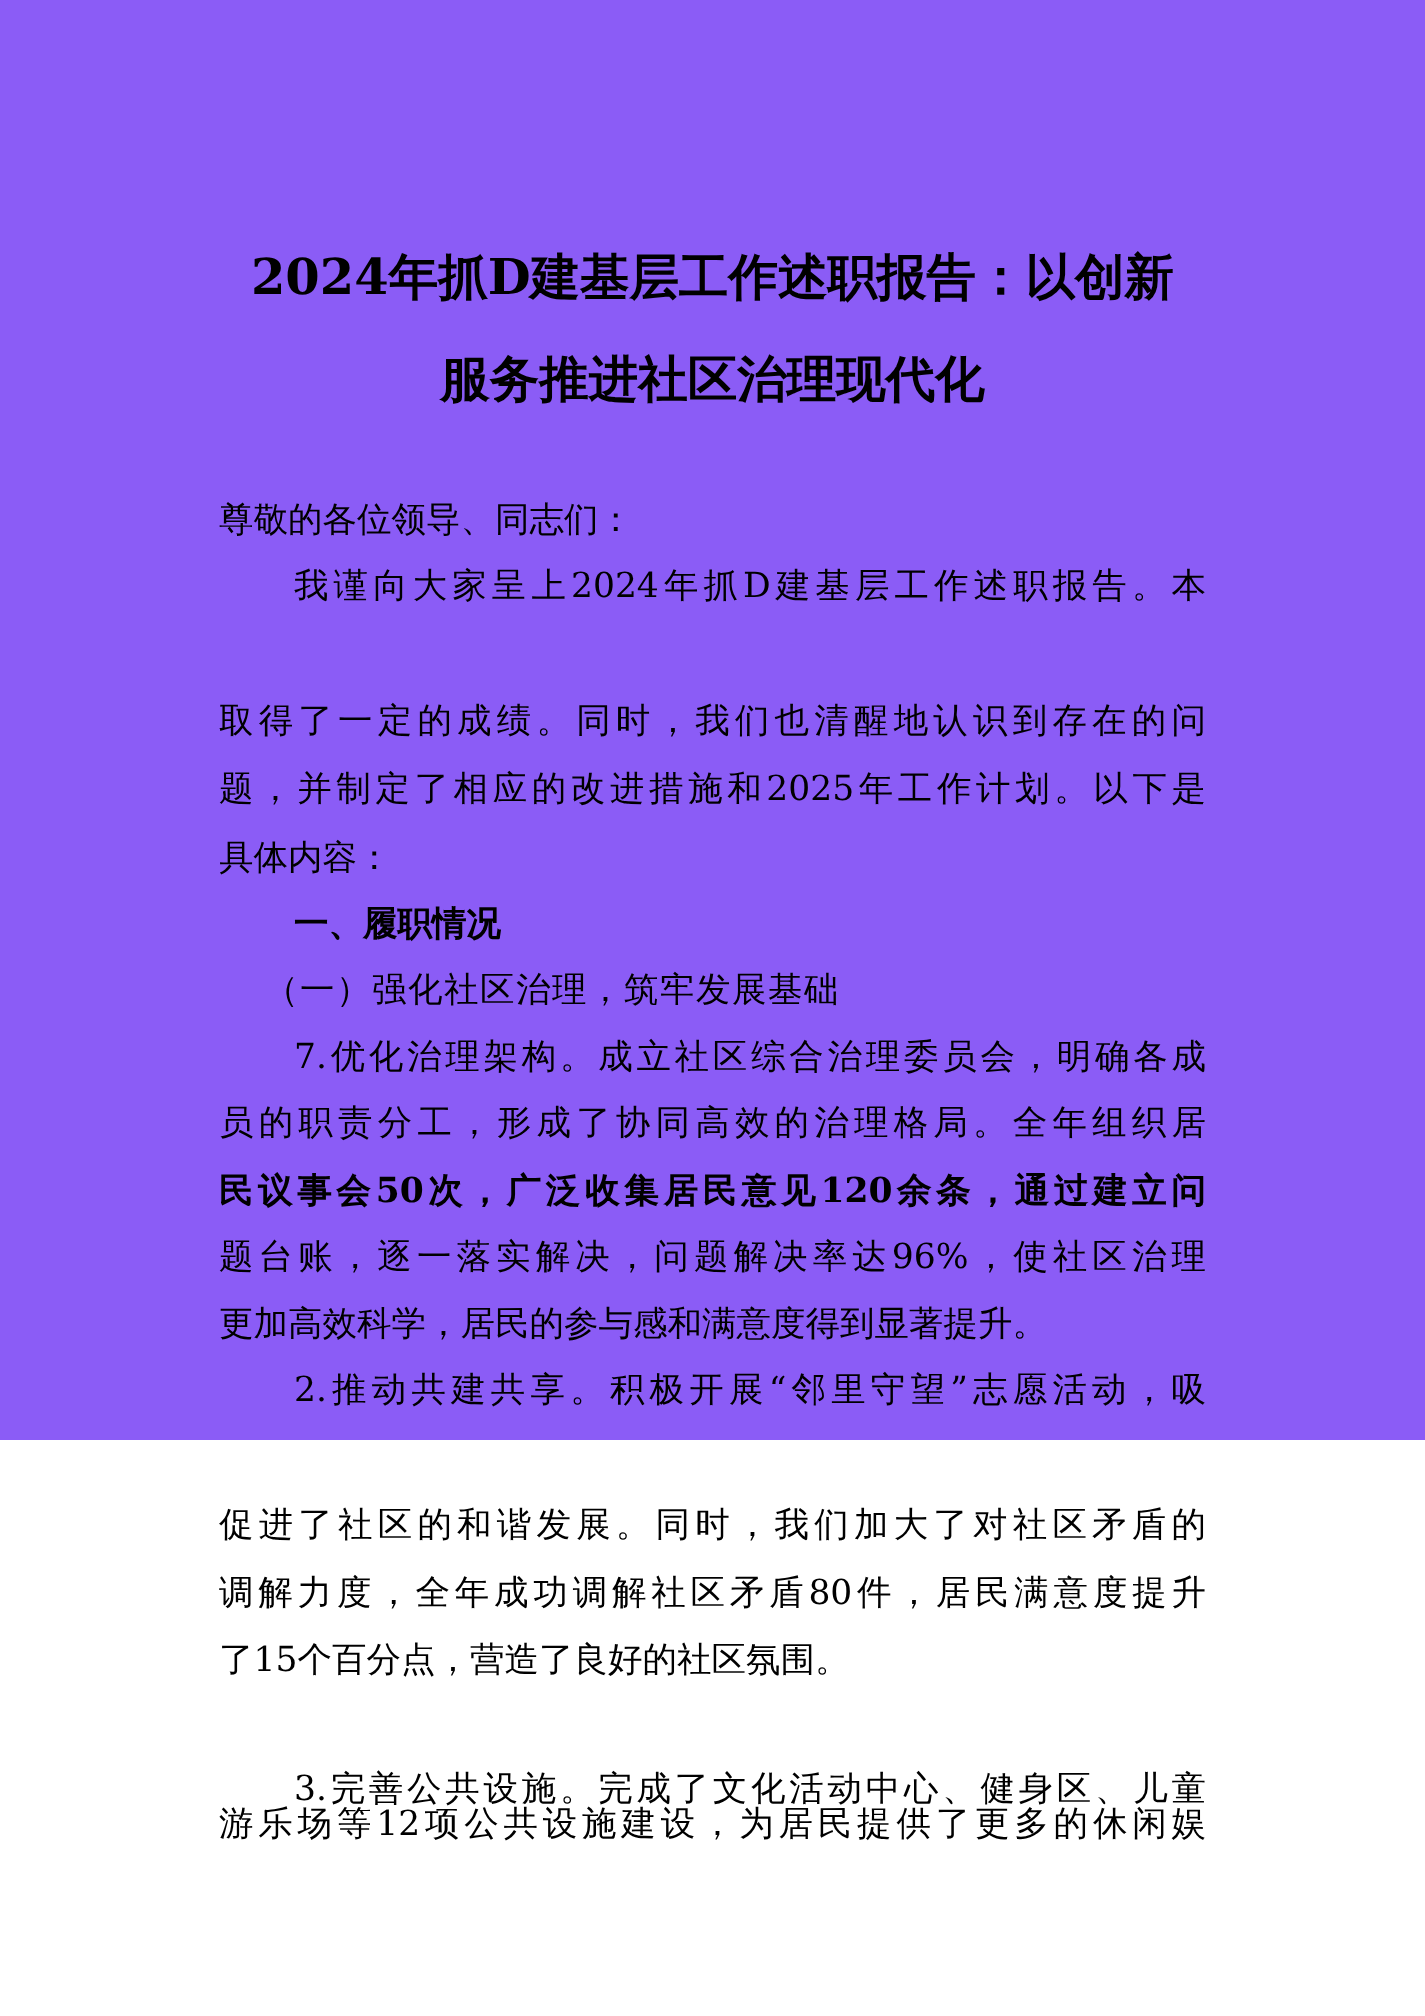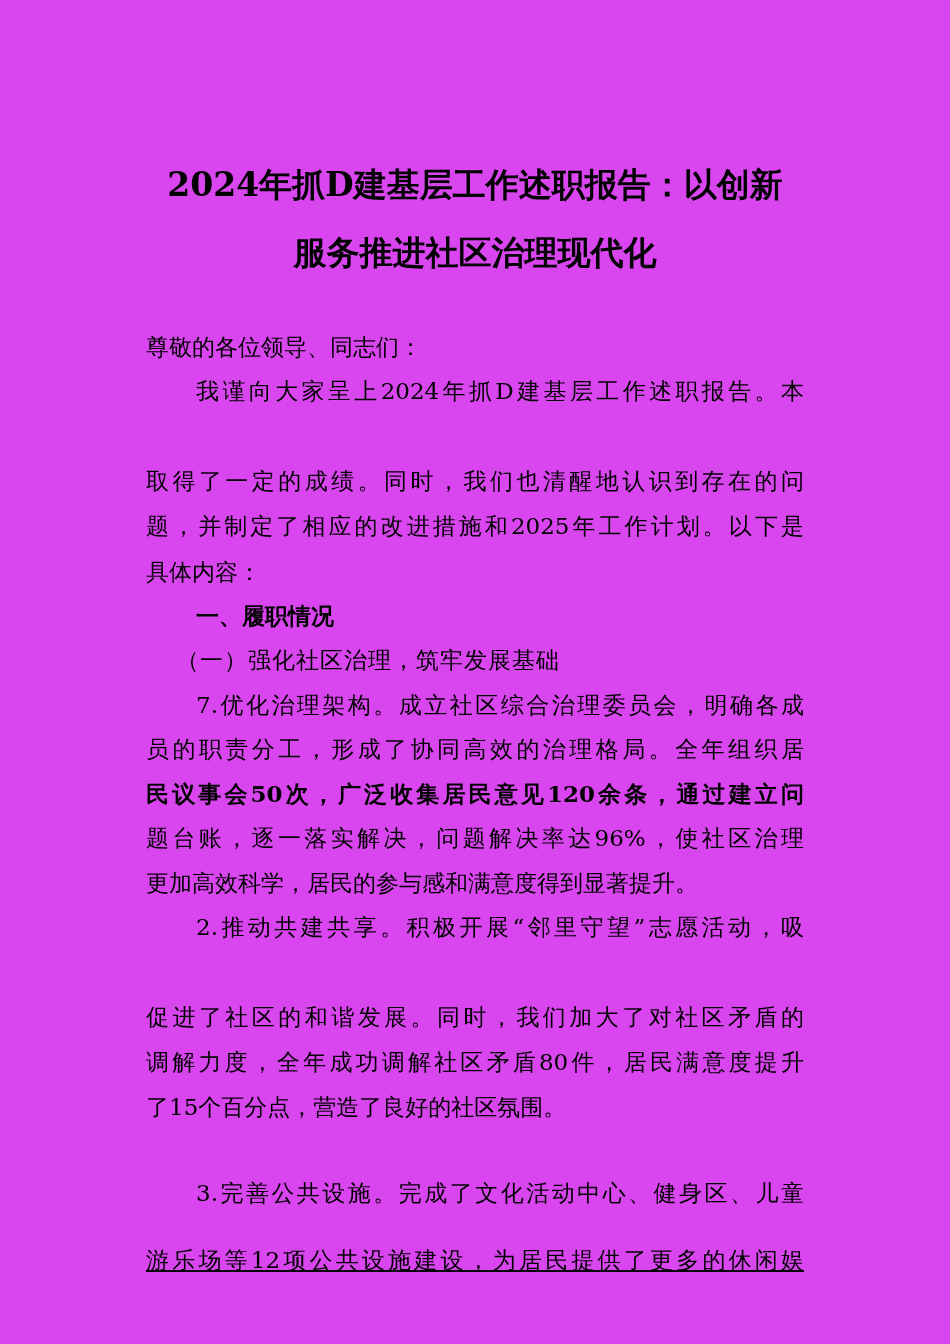--- a/index.html
+++ b/index.html
@@ -1,18 +1,18 @@
 <!DOCTYPE html>
 <html><head>
 <meta charset="utf-8">
 <style>
   html, body { margin: 0; padding: 0; background: #ffffff; }
   body { width: 950px; height: 1344px; position: relative; overflow: hidden;
          font-family: "DejaVu Serif", "Liberation Serif", serif; color: #000; }
-  .page { position: absolute; left: 0; top: 0; width: 950px; height: 1344px; background: #d946ef; }
+  .page { position: absolute; left: 0; top: 0; width: 950px; height: 960px; background: #8b5cf6; }
   .title { position: absolute; left: 145px; width: 660px; text-align: center;
            font-family: "DejaVu Serif", "Liberation Serif", serif; font-weight: bold;
            font-size: 33px; line-height: 40px; white-space: nowrap; letter-spacing: 0px; }
   .line { position: absolute; left: 146px; width: 658px; height: 34px;
           font-size: 23px; line-height: 34px; white-space: nowrap;
           text-align: justify; text-align-last: justify; letter-spacing: 0; }
   .line.indent { left: 196px; width: 608px; }
   .line.last { text-align-last: left; }
   .heading1 { position: absolute; left: 196px; font-size: 23px; line-height: 34px;
               font-family: "DejaVu Sans", "Liberation Sans", sans-serif; font-weight: bold; white-space: nowrap; }
@@ -41,15 +41,15 @@
   <div class="line" style="top:777px;font-weight:bold;">民议事会50次，广泛收集居民意见120余条，通过建立问</div>
   <div class="line" style="top:821px;">题台账，逐一落实解决，问题解决率达96%，使社区治理</div>
   <div class="line last" style="top:866px;">更加高效科学，居民的参与感和满意度得到显著提升。</div>
 
   <div class="line indent" style="top:910px;">2.推动共建共享。积极开展“邻里守望”志愿活动，吸</div>
   <div class="line" style="top:1000px;">促进了社区的和谐发展。同时，我们加大了对社区矛盾的</div>
   <div class="line" style="top:1045px;">调解力度，全年成功调解社区矛盾80件，居民满意度提升</div>
   <div class="line last" style="top:1090px;">了15个百分点，营造了良好的社区氛围。</div>
 
   <div class="line indent" style="top:1134px;margin-top:42px;">3.完善公共设施。完成了文化活动中心、健身区、儿童</div>
-  <div class="line" style="top:1243px;text-decoration:underline;">游乐场等12项公共设施建设，为居民提供了更多的休闲娱</div>
+  <div class="line" style="top:1199px;">游乐场等12项公共设施建设，为居民提供了更多的休闲娱</div>
 
 </div>
 
 </body></html>

